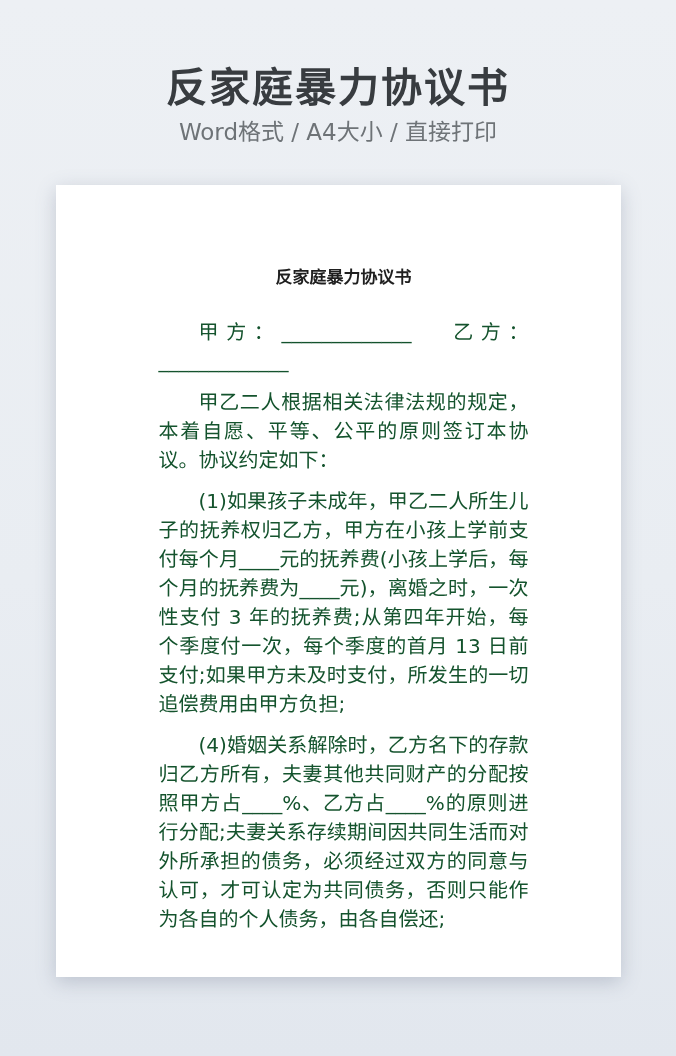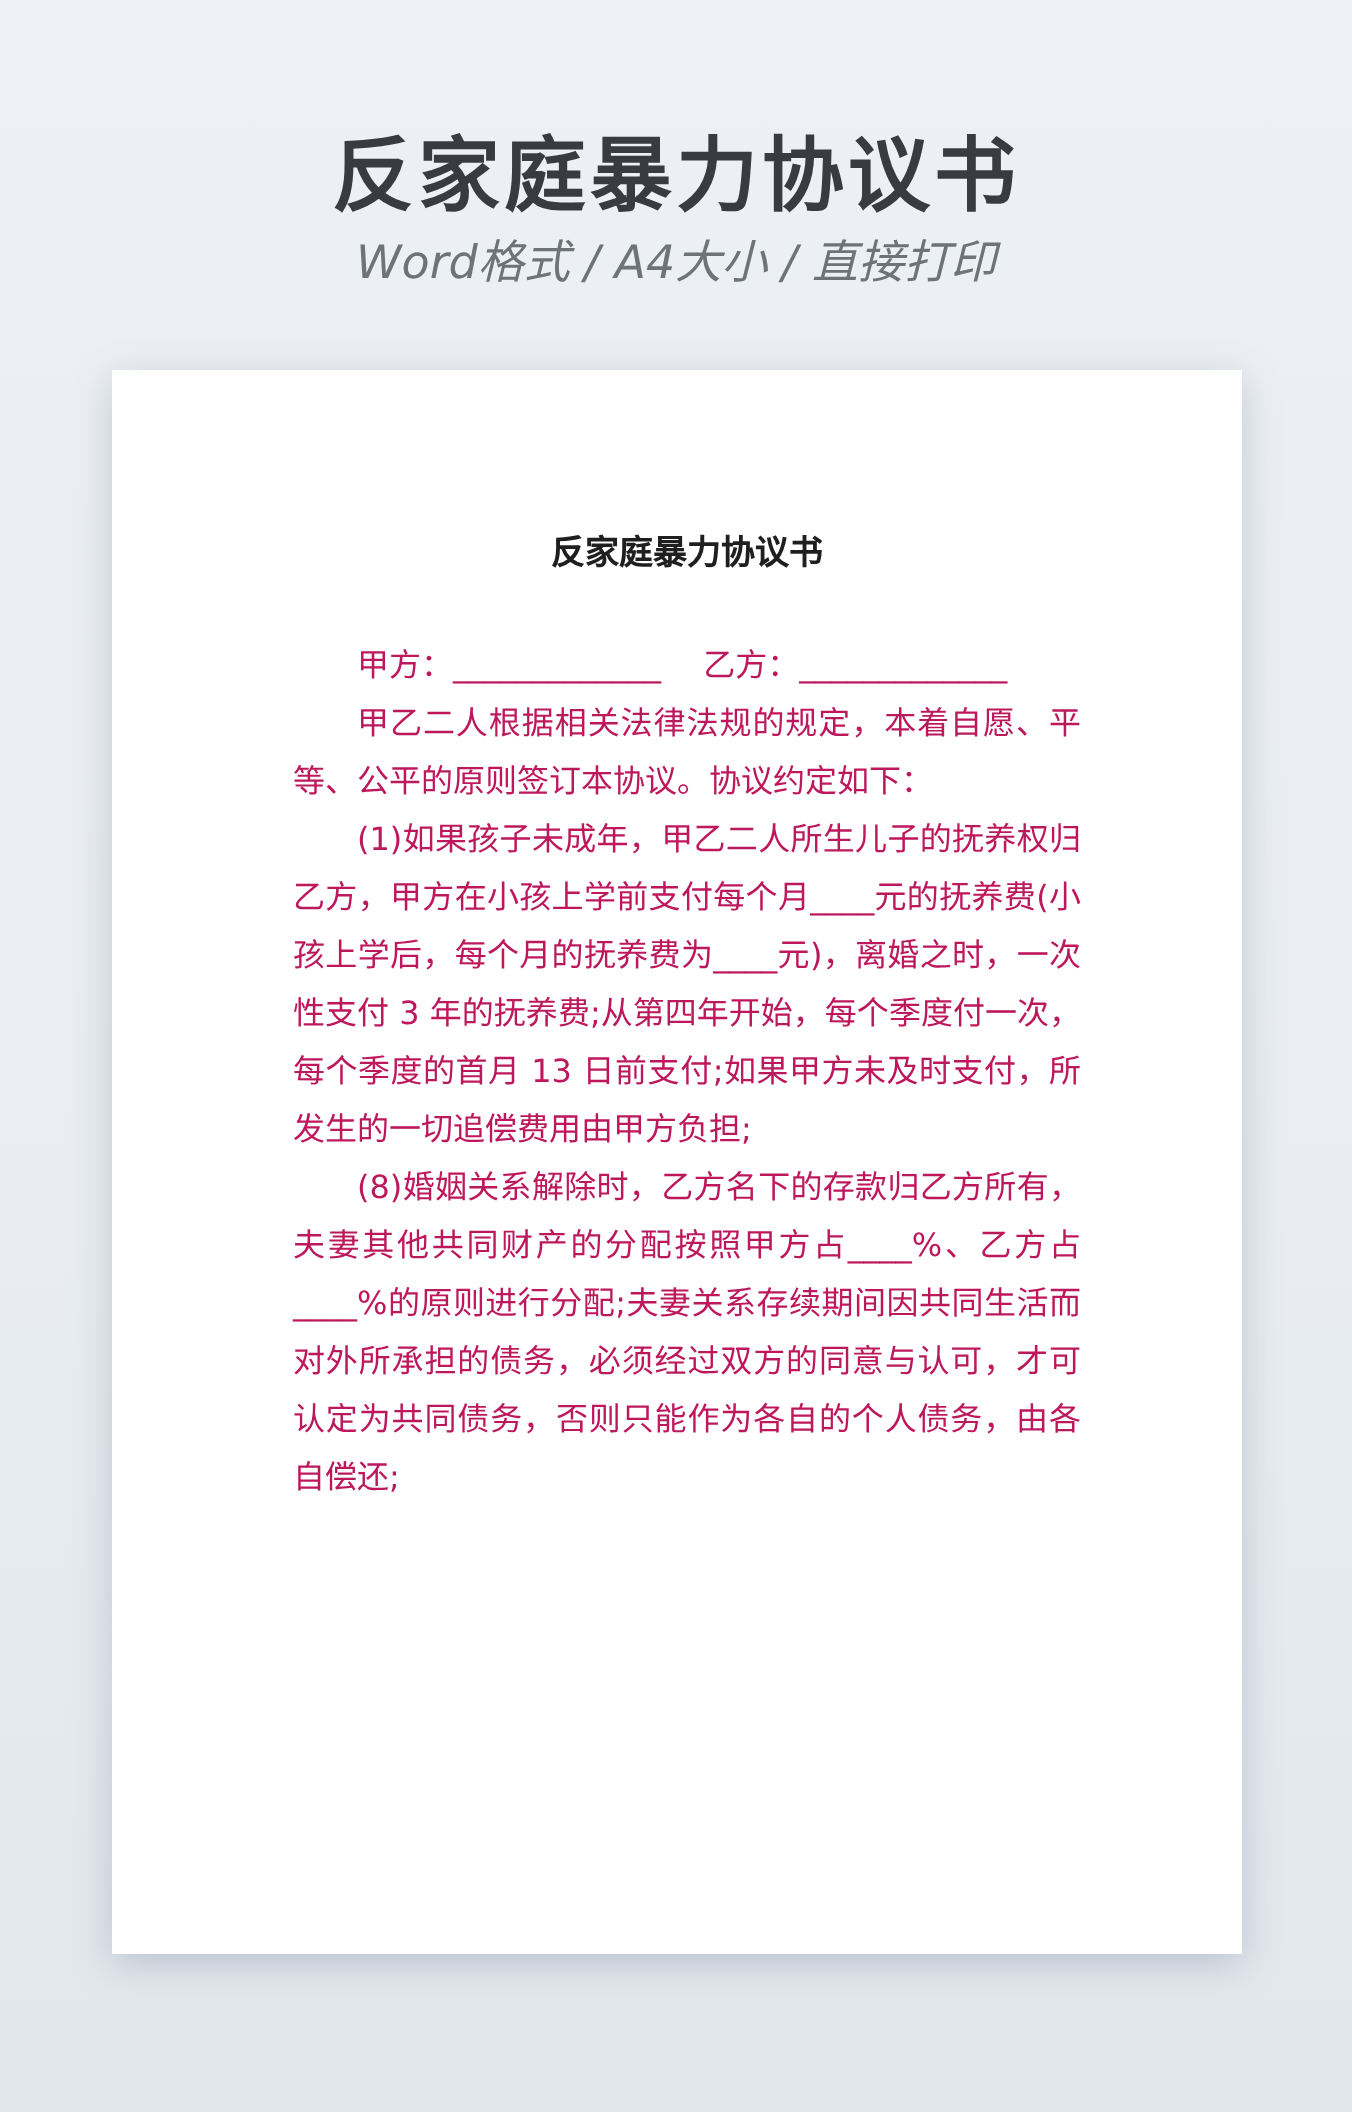--- a/index.html
+++ b/index.html
@@ -20,21 +20,20 @@
     line-height: 52px;
     font-weight: bold;
     letter-spacing: 2px;
     color: #383c40;
   }
   .banner-subtitle {
     margin-top: 2px;
     font-size: 23px;
     line-height: 32px;
     color: #6e7377;
-    font-style: italic;
   }
   .paper {
     box-sizing: border-box;
     width: 565px;
     height: 792px;
     margin: 37px auto 0 auto;
     background: #ffffff;
     box-shadow: 0 5px 18px rgba(90, 100, 125, 0.28);
     padding: 82px 80px 0 91px;
   }
@@ -43,24 +42,24 @@
     font-size: 17px;
     line-height: 20px;
     font-weight: bold;
     text-align: center;
     color: #1f1f1f;
   }
   .doc-body {
     margin-top: 31px;
   }
   .doc-body p {
-    margin: 0;
-    font-size: 16px;
+    margin: 12px;
+    font-size: 20px;
     line-height: 29px;
-    color: #be185d;
+    color: #14532d;
     text-align: justify;
     text-justify: inter-ideograph;
     text-indent: 2em;
   }
 </style>
 </head>
 <body>
 
 <div class="stage">
 
@@ -69,17 +68,17 @@
     <div class="banner-subtitle">Word格式 / A4大小 / 直接打印</div>
   </header>
 
   <div class="paper">
     <h2 class="doc-title">反家庭暴力协议书</h2>
 
     <div class="doc-body">
       <p>甲方：_____________ 　乙方：_____________</p>
       <p>甲乙二人根据相关法律法规的规定，本着自愿、平等、公平的原则签订本协议。协议约定如下：</p>
       <p>(1)如果孩子未成年，甲乙二人所生儿子的抚养权归乙方，甲方在小孩上学前支付每个月____元的抚养费(小孩上学后，每个月的抚养费为____元)，离婚之时，一次性支付 3 年的抚养费;从第四年开始，每个季度付一次，每个季度的首月 13 日前支付;如果甲方未及时支付，所发生的一切追偿费用由甲方负担;</p>
-      <p>(8)婚姻关系解除时，乙方名下的存款归乙方所有，夫妻其他共同财产的分配按照甲方占____%、乙方占____%的原则进行分配;夫妻关系存续期间因共同生活而对外所承担的债务，必须经过双方的同意与认可，才可认定为共同债务，否则只能作为各自的个人债务，由各自偿还;</p>
+      <p>(4)婚姻关系解除时，乙方名下的存款归乙方所有，夫妻其他共同财产的分配按照甲方占____%、乙方占____%的原则进行分配;夫妻关系存续期间因共同生活而对外所承担的债务，必须经过双方的同意与认可，才可认定为共同债务，否则只能作为各自的个人债务，由各自偿还;</p>
     </div>
   </div>
 
 </div>
 
 </body></html>

